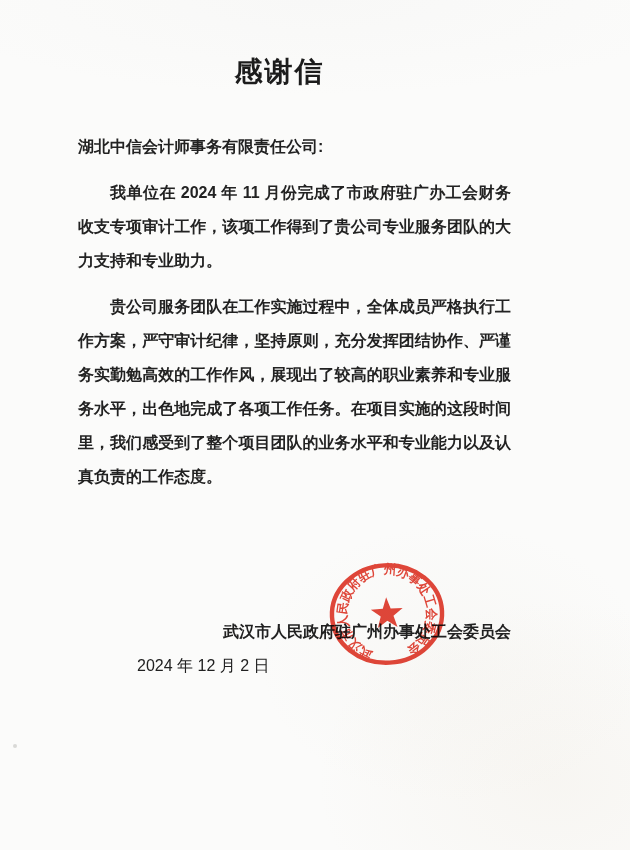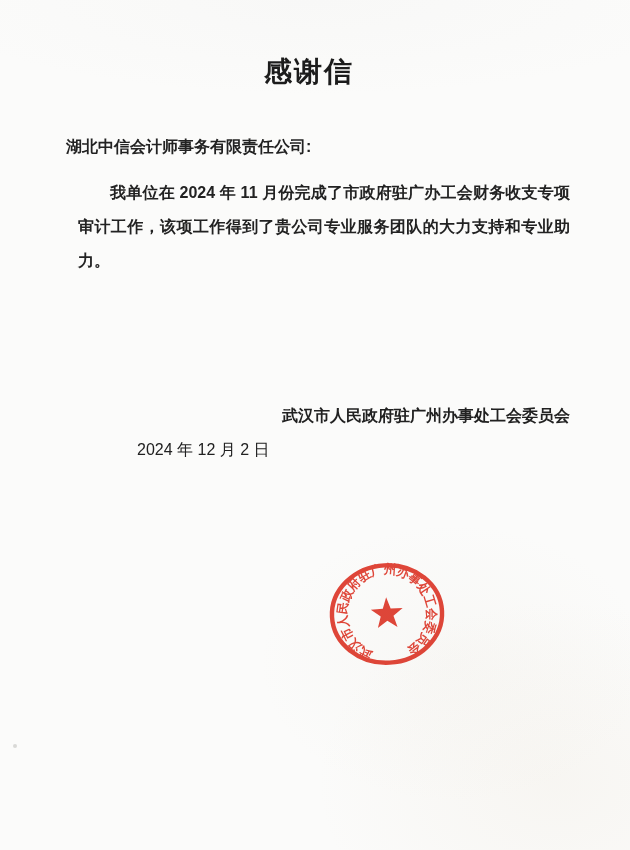--- a/index.html
+++ b/index.html
@@ -18,36 +18,36 @@
       radial-gradient(340px 260px at 88% 92%, rgba(214,198,170,0.10), rgba(214,198,170,0) 70%),
       radial-gradient(280px 200px at 72% 78%, rgba(210,200,180,0.07), rgba(210,200,180,0) 70%),
       radial-gradient(500px 120px at 50% 0%, rgba(200,200,200,0.06), rgba(200,200,200,0) 80%);
   }
   .speck {
     position: absolute; left: 13px; top: 744px; width: 4px; height: 4px;
     background: #d9d9d6; border-radius: 50%; z-index: 1;
   }
   .paper {
     position: relative; z-index: 2;
-    padding: 56px 48px 0 66px;
+    padding: 56px 107px 0 66px;
   }
   .title {
     margin: 0 0 42px 0;
     font-size: 28px; line-height: 32px; font-weight: 700;
     letter-spacing: 2px;
     text-align: center;
     transform: translateX(-15px);
     color: #1c1c1c;
   }
   .body-text {
     font-size: 16px; line-height: 34px; font-weight: 600;
     text-align: justify;
     color: #222;
   }
-  .salutation { margin: 0; }
+  .salutation { margin: 12px; }
   .paragraph { margin: 12px; text-indent: 2em; }
   .closing { margin-top: 121px; position: relative; }
   .signature {
     text-align: right; padding-right: 12px;
     font-size: 16px; line-height: 34px; font-weight: 600;
     white-space: nowrap;
   }
   .date {
     text-align: left; transform: translateX(71px);
     font-size: 16px; line-height: 34px; font-weight: 400;
@@ -67,20 +67,21 @@
 
 <div class="paper-texture"></div>
 <div class="speck"></div>
 
 <div class="paper">
   <h1 class="title">感谢信</h1>
 
   <div class="body-text">
     <p class="salutation">湖北中信会计师事务有限责任公司:</p>
     <p class="paragraph">我单位在 2024 年 11 月份完成了市政府驻广办工会财务收支专项审计工作，该项工作得到了贵公司专业服务团队的大力支持和专业助力。</p>
+    <p class="paragraph">贵公司服务团队在工作实施过程中，全体成员严格执行工作方案，严守审计纪律，坚持原则，充分发挥团结协作、严谨务实勤勉高效的工作作风，展现出了较高的职业素养和专业服务水平，出色地完成了各项工作任务。在项目实施的这段时间里，我们感受到了整个项目团队的业务水平和专业能力以及认真负责的工作态度。</p>
   </div>
 
   <div class="closing">
     <div class="signature">武汉市人民政府驻广州办事处工会委员会</div>
     <div class="date">2024 年 12 月 2 日</div>
   </div>
 </div>
 
 <svg class="seal" viewBox="0 0 120 120" aria-hidden="true">
   <defs>

